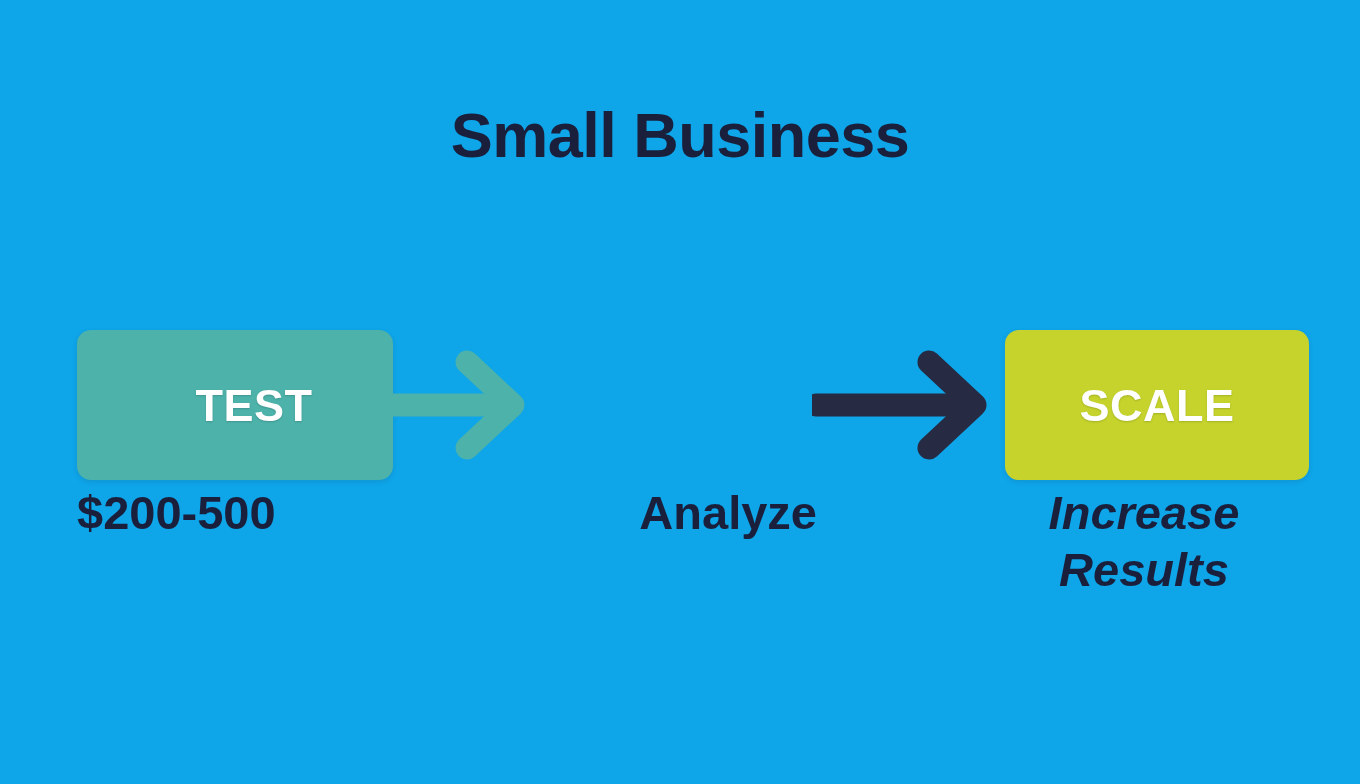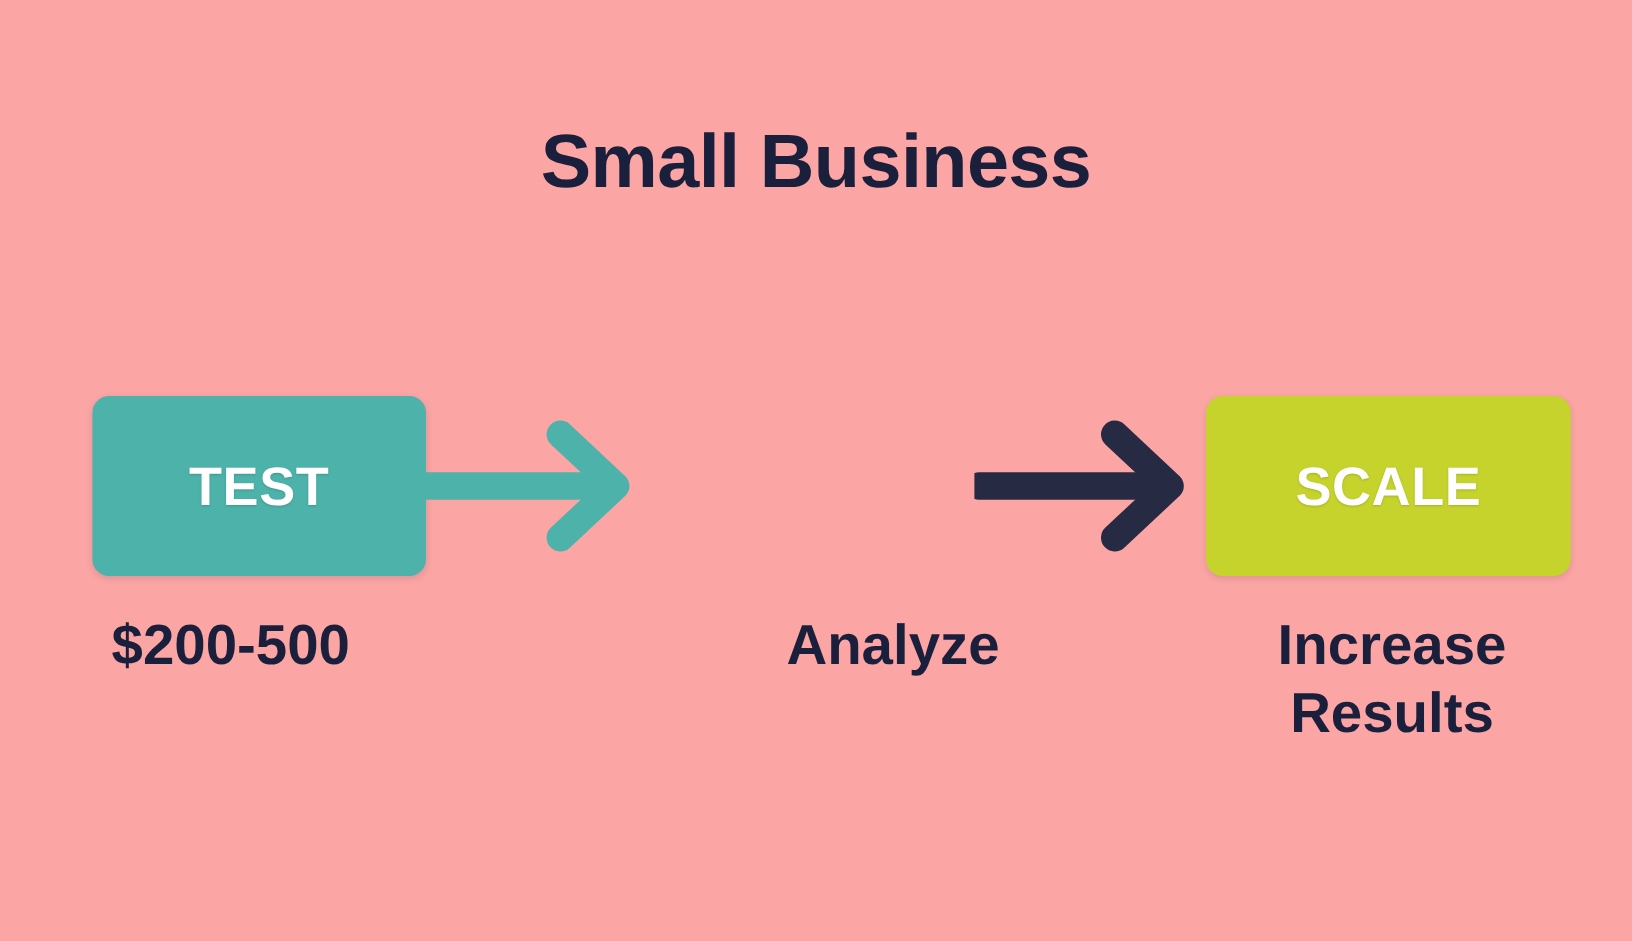--- a/index.html
+++ b/index.html
@@ -12,21 +12,21 @@
     height: 784px;
     overflow: hidden;
     font-family: "Liberation Sans", sans-serif;
     background: #f7f6e7;
   }
 
   .canvas {
     position: relative;
     width: 1360px;
     height: 784px;
-    background: #fca5a5;
+    background: #0ea5e9;
     box-sizing: border-box;
   }
 
   
   .title-block {
     position: absolute;
     left: 0;
     top: 96px;
     width: 1360px;
     text-align: center;
@@ -64,59 +64,59 @@
   .step-label {
     color: #ffffff;
     font-weight: 700;
     font-size: 45px;
     letter-spacing: 0.5px;
     line-height: 1;
     text-shadow: 0 1px 2px rgba(0, 0, 0, 0.16);
     -webkit-font-smoothing: antialiased;
   }
 
-  #box-test  { left: 77px;   width: 278px; background: #4cb2aa; }
+  #box-test  { left: 77px;   width: 278px; background: #4cb2aa; padding-left: 38px; }
   #box-learn { left: 543px;  width: 274px; background: #262a42; }
   #box-scale { left: 1005px; width: 304px; background: #c5d32c; }
 
   
   .arrow {
     position: absolute;
     top: 340px;
     height: 130px;
   }
   #arrow-1 { left: 350px; width: 182px; }
   #arrow-2 { left: 812px; width: 182px; }
   .arrow svg { display: block; width: 100%; height: 100%; }
 
   
   .caption {
     position: absolute;
-    top: 508px;
+    top: 484px;
     color: #1a1f3c;
     font-weight: 600;
     font-size: 47px;
     line-height: 57px;
-    margin-left: 16px;
     -webkit-font-smoothing: antialiased;
   }
   #caption-test {
     left: 77px;
     width: 320px;
     text-align: left;
   }
   #caption-learn {
     left: 543px;
     width: 274px;
     text-align: right;
   }
   #caption-scale {
     left: 1005px;
     width: 278px;
     text-align: center;
+    font-style: italic;
   }
   .caption-line { display: block; white-space: nowrap; }
 </style>
 </head>
 <body>
 
 <div class="canvas">
 
   <div class="title-block">
     <span class="title-line">Small Business</span>

